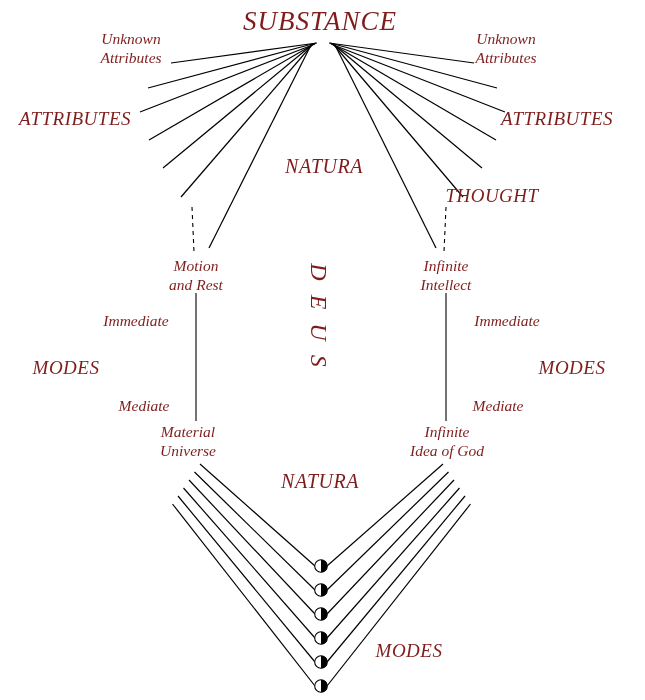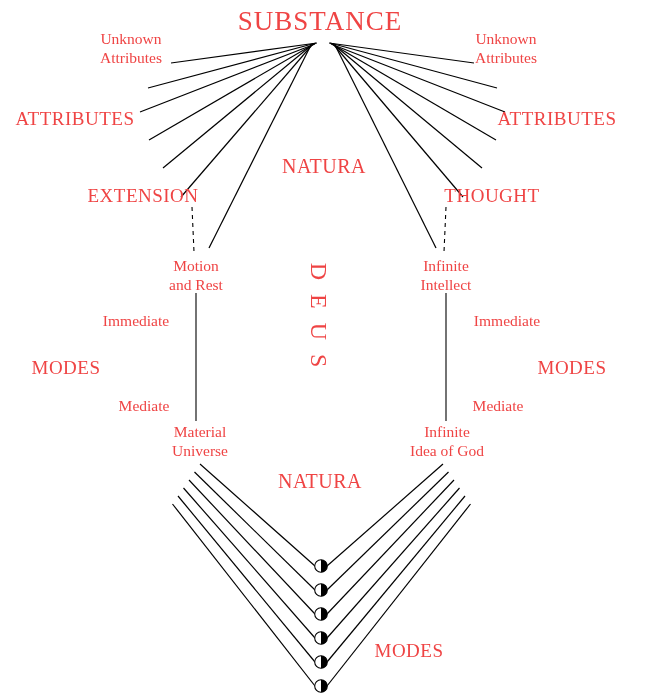--- a/index.html
+++ b/index.html
@@ -2,22 +2,23 @@
 <html><head>
 <meta charset="utf-8">
 <style>
   html, body { margin: 0; padding: 0; background: #ffffff; }
   .diagram {
     position: relative;
     width: 638px;
     height: 700px;
     background: #ffffff;
     font-family: "Liberation Serif", "DejaVu Serif", serif;
-    color: #ef4444;
+    color: #7f1d1d;
     overflow: hidden;
+    font-style: italic;
   }
   .diagram svg { position: absolute; left: 0; top: 0; }
   .label {
     position: absolute;
     transform: translate(-50%, -50%);
     text-align: center;
     white-space: nowrap;
     line-height: 1.2;
   }
   .ln { display: block; }
@@ -110,21 +111,20 @@
   </div>
 
   <div class="label med" style="left:75px; top:119px">ATTRIBUTES</div>
 
   <div class="label med" style="left:557px; top:119px">ATTRIBUTES</div>
 
   <div class="label nat" style="left:324px; top:166px">
     <span class="ln">NATURA</span>
   </div>
 
-  <div class="label med" style="left:143px; top:196px">EXTENSION</div>
 
   <div class="label med" style="left:492px; top:196px">THOUGHT</div>
 
   <div class="label small" style="left:196px; top:276px">
     <span class="ln">Motion</span>
     <span class="ln">and Rest</span>
   </div>
 
   <div class="label small" style="left:446px; top:276px">
     <span class="ln">Infinite</span>
@@ -138,21 +138,21 @@
   <div class="label small" style="left:507px; top:321px">Immediate</div>
 
   <div class="label med" style="left:66px; top:368px">MODES</div>
 
   <div class="label med" style="left:572px; top:368px">MODES</div>
 
   <div class="label small" style="left:144px; top:406px">Mediate</div>
 
   <div class="label small" style="left:498px; top:406px">Mediate</div>
 
-  <div class="label small" style="left:200px; top:442px">
+  <div class="label small" style="left:188px; top:442px">
     <span class="ln">Material</span>
     <span class="ln">Universe</span>
   </div>
 
   <div class="label small" style="left:447px; top:442px">
     <span class="ln">Infinite</span>
     <span class="ln">Idea of God</span>
   </div>
 
   <div class="label nat" style="left:320px; top:481px">

